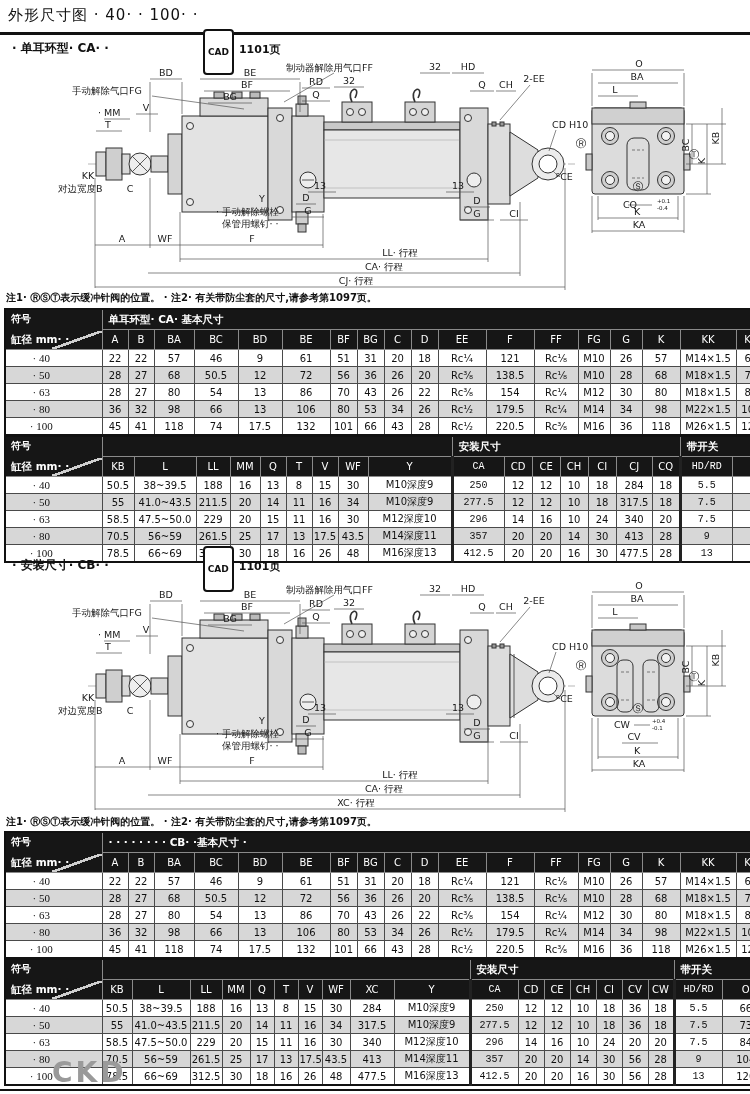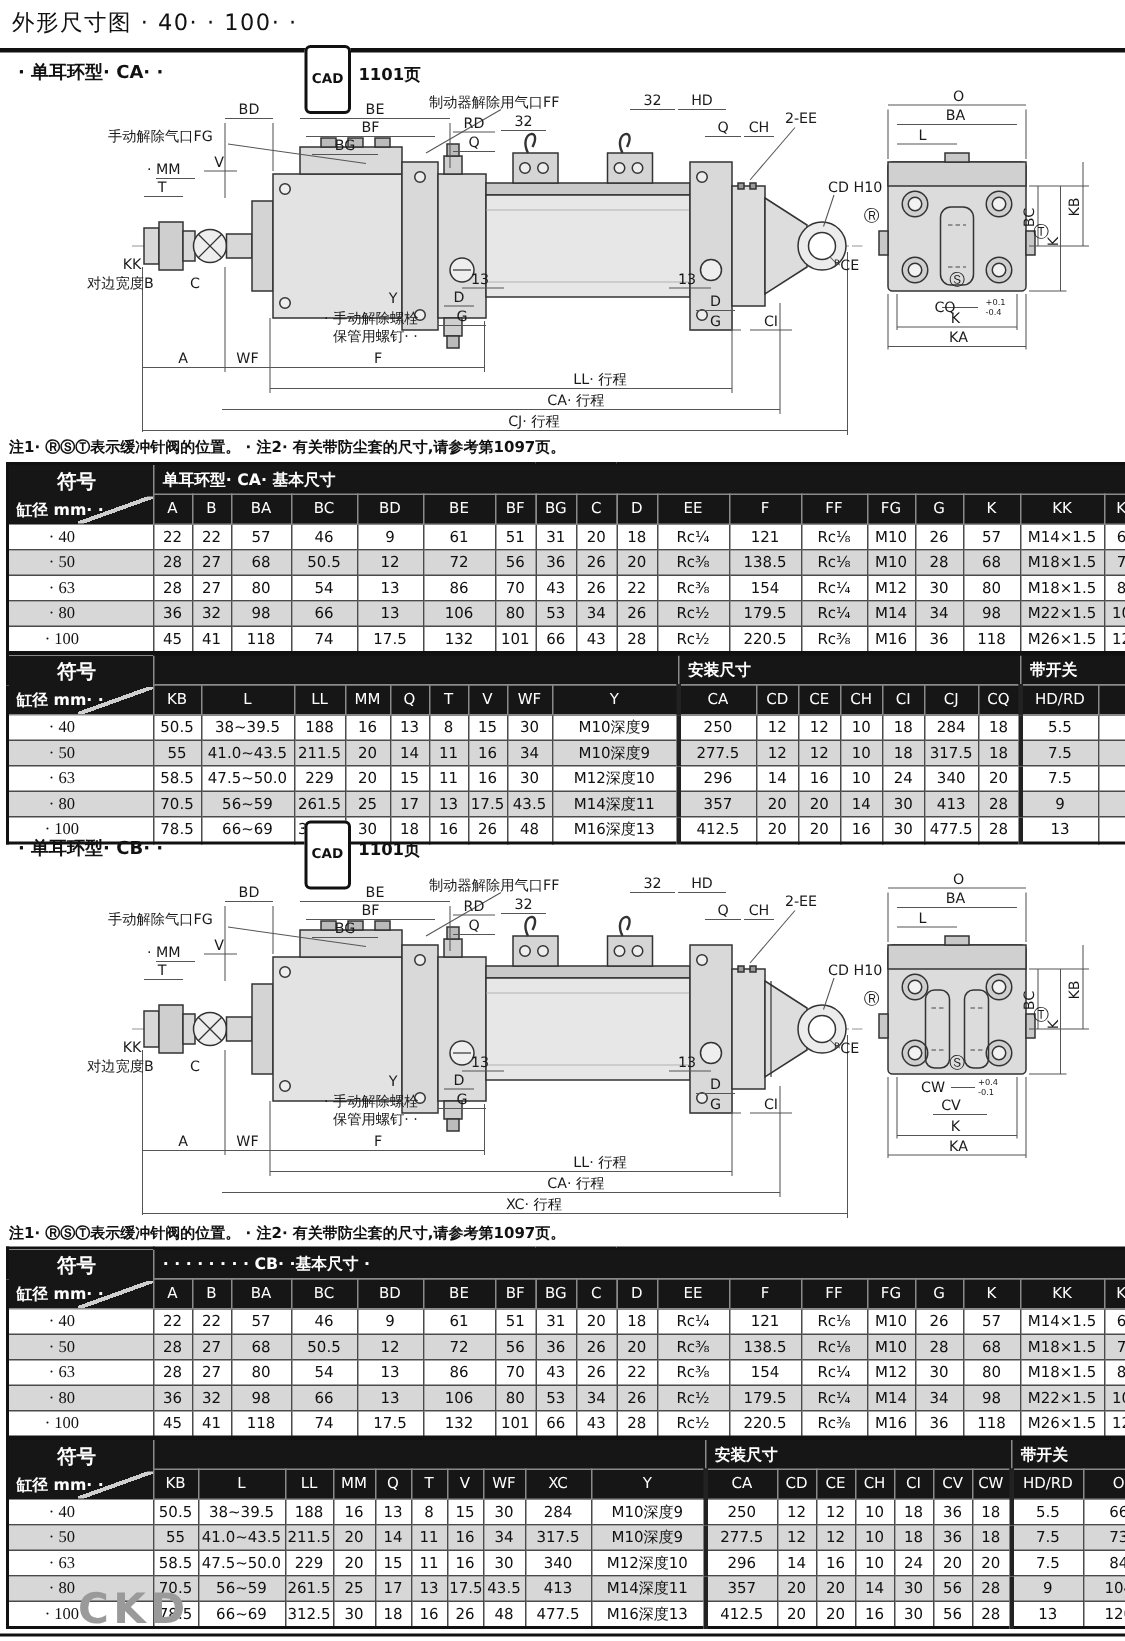--- a/index.html
+++ b/index.html
@@ -31,29 +31,29 @@
   .dl.tol{font-size:5.5px;}
   .tblzone{left:4px;width:744px;}
   .tz1{top:308px;} .tz2{top:831px;}
   table{border-collapse:collapse;table-layout:fixed;width:744px;border:2px solid #111;}
   table+table{margin-top:-1px;}
   thead th{background:#161616;color:#fff;border:1px solid #8a8a8a;font-size:10px;
            font-weight:normal;padding:1px 1px;height:17px;}
   thead th.title-cell{text-align:left;padding-left:6px;font-weight:bold;font-size:10.5px;}
   thead th.grp{text-align:left;padding-left:6px;font-weight:bold;font-size:10.5px;}
   thead th.corner{position:relative;text-align:left;vertical-align:top;padding:0;}
-  .c-top{padding:2px 0 0 5px;font-weight:bold;font-size:13px;margin-left:27px;}
+  .c-top{padding:2px 0 0 5px;font-weight:bold;font-size:10px;}
   .c-bot{position:absolute;left:5px;bottom:2px;font-weight:bold;font-size:10.5px;}
   th.corner::after{content:"";position:absolute;right:0;bottom:0;width:52%;height:46%;
      background:linear-gradient(to bottom right,transparent 46%,#cfcfcf 46%,#cfcfcf 54%,transparent 54%);}
   tbody td{border:1px solid #4a4a4a;font-size:10px;text-align:center;height:16px;
            padding:0 1px;background:#fff;white-space:nowrap;overflow:hidden;}
   tbody tr.shade td{background:#d7d7d7;}
   td.rowlabel{font-size:11px;padding-right:26px;font-family:Liberation Serif, serif;}
-  .grp-start{border-left:3px solid #222 !important;}
+  .grp-start{border-left:3px solid #222 !important;font-family:Liberation Mono, monospace;}
   .logo{top:1056px;left:52px;font-size:28px;font-weight:bold;color:#9a9a9a;
         letter-spacing:3px;font-family:"DejaVu Sans","Liberation Sans",sans-serif;}
 </style>
 </head>
 <body>
 
 <div class="page">
 
   <div class="abs title">外形尺寸图 · 40· · 100· ·</div>
   <div class="abs rule rule1"></div>
@@ -596,21 +596,21 @@
             <td>477.5</td>
             <td>28</td>
             <td class="grp-start">13</td>
             <td>120</td>
           </tr>
         </tbody>
       </table>
   </div>
 
   <div class="abs sec-head sec2">
-    <span class="sec-label">· 单耳环型· CB· ·</span>
+    <span class="sec-label">· 安装尺寸· CB· ·</span>
     <span class="cad-wrap">
       <span class="cad-icon">
         <span class="cad-screen">CAD</span>
         <span class="cad-base"></span><span class="cad-foot"></span>
       </span>
       <span class="cad-page">1101页</span>
     </span>
   </div>
 
   <svg id="svg2" class="abs dwg2" width="750" height="240" viewBox="0 0 750 240">

